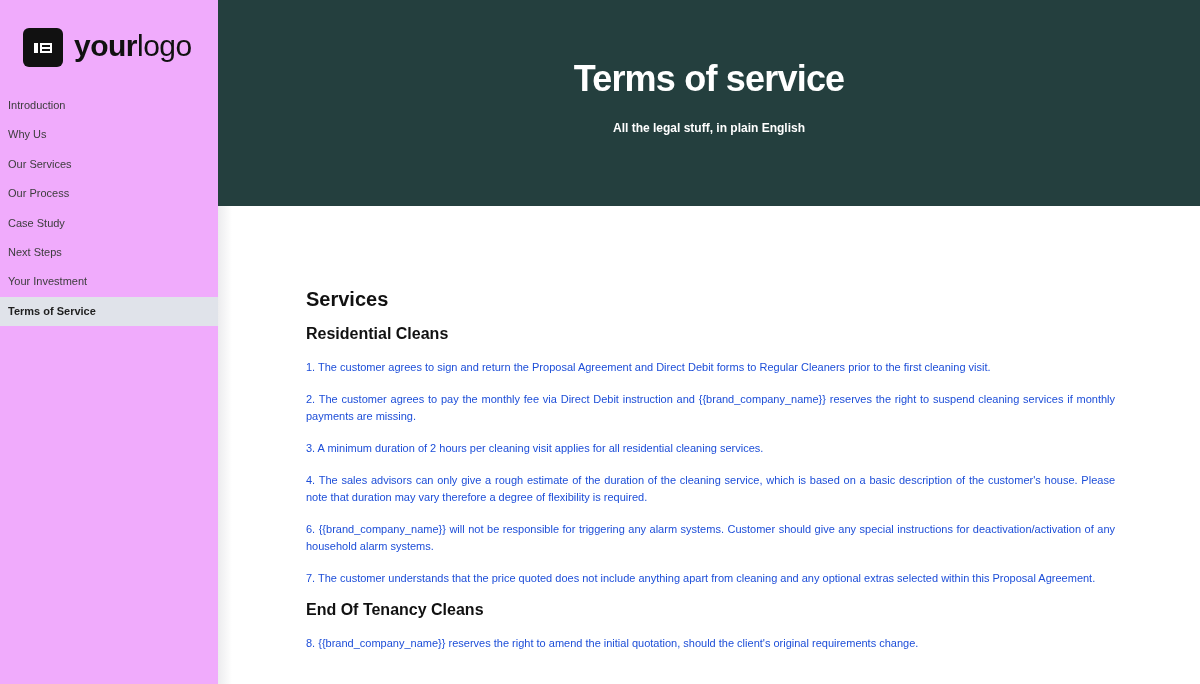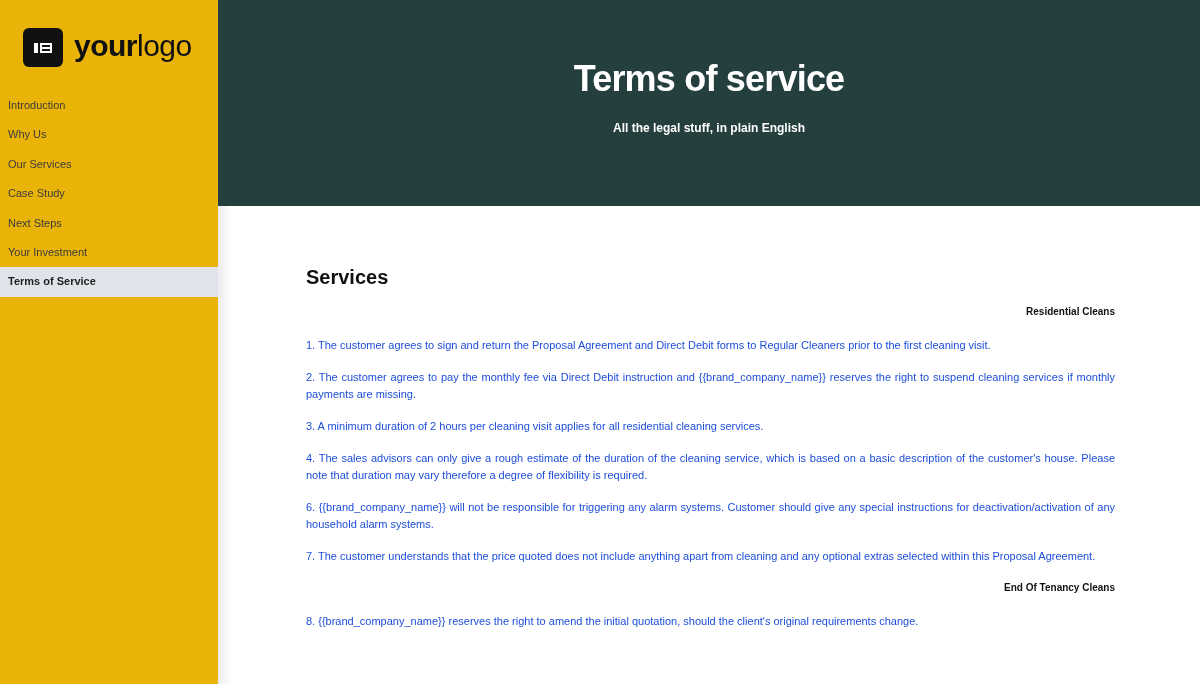--- a/index.html
+++ b/index.html
@@ -1,21 +1,21 @@
 <!DOCTYPE html>
 <html><head>
   <meta charset="utf-8">
   <style>
     * { box-sizing: border-box; margin: 0; padding: 0; }
     html, body { width: 1200px; height: 684px; overflow: hidden; background: #ffffff; }
     body { font-family: "Liberation Sans", "DejaVu Sans", sans-serif; color: #1a1a1a; position: relative; }
 
     .sidebar {
       position: absolute; left: 0; top: 0; width: 218px; height: 684px;
-      background: #eab308; z-index: 2;
+      background: #f0abfc; z-index: 2;
     }
     .logo { position: absolute; left: 23px; top: 28px; display: flex; align-items: center; }
     .logo-mark {
       width: 40px; height: 39px; background: #111111; border-radius: 6px;
       position: relative;
     }
     .logo-mark .bar-l { position: absolute; left: 11px; top: 15px; width: 4px; height: 10px; background: #fff; }
     .logo-mark .box-r { position: absolute; left: 17px; top: 15px; width: 12px; height: 10px; border: 2px solid #fff; }
     .logo-mark .box-r::after { content: ""; position: absolute; left: 0; right: 0; top: 2px; height: 2px; background: #fff; }
     .logo-text { margin-left: 11px; font-size: 30px; letter-spacing: -0.5px; color: #111; line-height: 1; margin-top: -4px; }
@@ -36,22 +36,22 @@
     }
 
     .hero {
       position: absolute; left: 218px; top: 0; width: 982px; height: 206px;
       background: #243f3e; color: #fff; text-align: center;
     }
     .hero h1 { position: absolute; left: 0; right: 0; top: 58px; font-size: 36px; font-weight: 700; letter-spacing: -0.8px; }
     .hero p { position: absolute; left: 0; right: 0; top: 121px; font-size: 12px; font-weight: 700; }
 
     .content { position: absolute; left: 306px; top: 266px; width: 809px; }
-    .content h2 { font-size: 20px; font-weight: 700; color: #111; margin-bottom: 15px; }
-    .content h3 { font-size: 10px; font-weight: 700; color: #111; margin-bottom: 17px; line-height: 16px; text-align: right; }
+    .content h2 { font-size: 20px; font-weight: 700; color: #111; margin-bottom: 15px; margin-top: 22px; }
+    .content h3 { font-size: 16px; font-weight: 700; color: #111; margin-bottom: 17px; line-height: 16px; }
     .content p {
       font-size: 11px; line-height: 17px; color: #1d4ed8; text-align: justify;
       margin-bottom: 15px;
     }
     .content h3.sub2 { margin-top: 14px; }
   </style>
 </head>
 <body>
 
 <aside class="sidebar">
@@ -60,20 +60,21 @@
       <span class="bar-l"></span>
         <span class="box-r"></span>
     </div>
     <div class="logo-text"><b>your</b><span>logo</span></div>
   </div>
 
   <nav class="nav">
     <div class="nav-item">Introduction</div>
     <div class="nav-item">Why Us</div>
     <div class="nav-item">Our Services</div>
+    <div class="nav-item">Our Process</div>
     <div class="nav-item">Case Study</div>
     <div class="nav-item">Next Steps</div>
     <div class="nav-item">Your Investment</div>
     <div class="nav-item active">Terms of Service</div>
   </nav>
 </aside>
 
 <div class="shadow"></div>
 
 <header class="hero">

